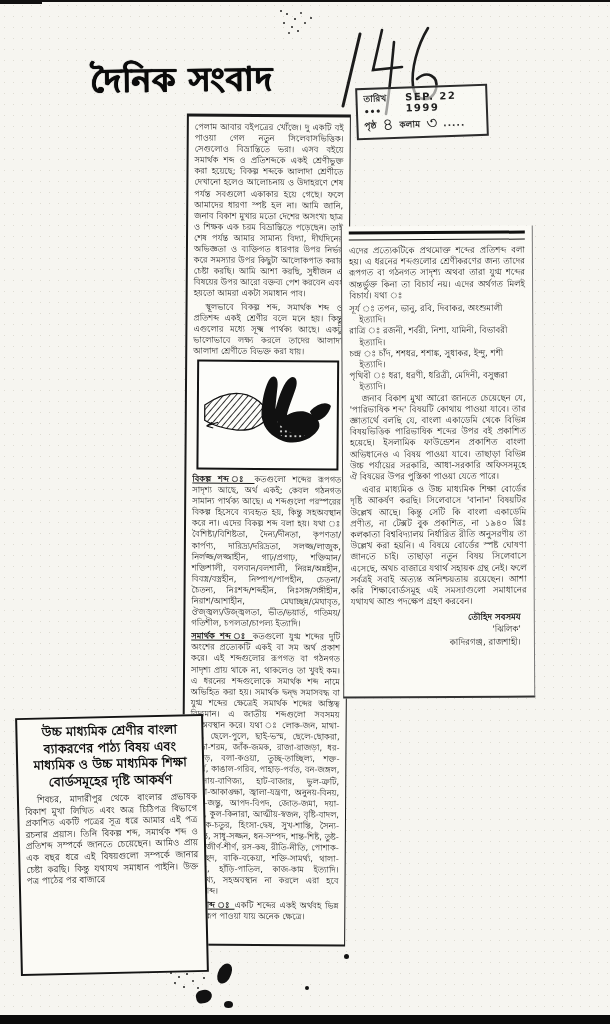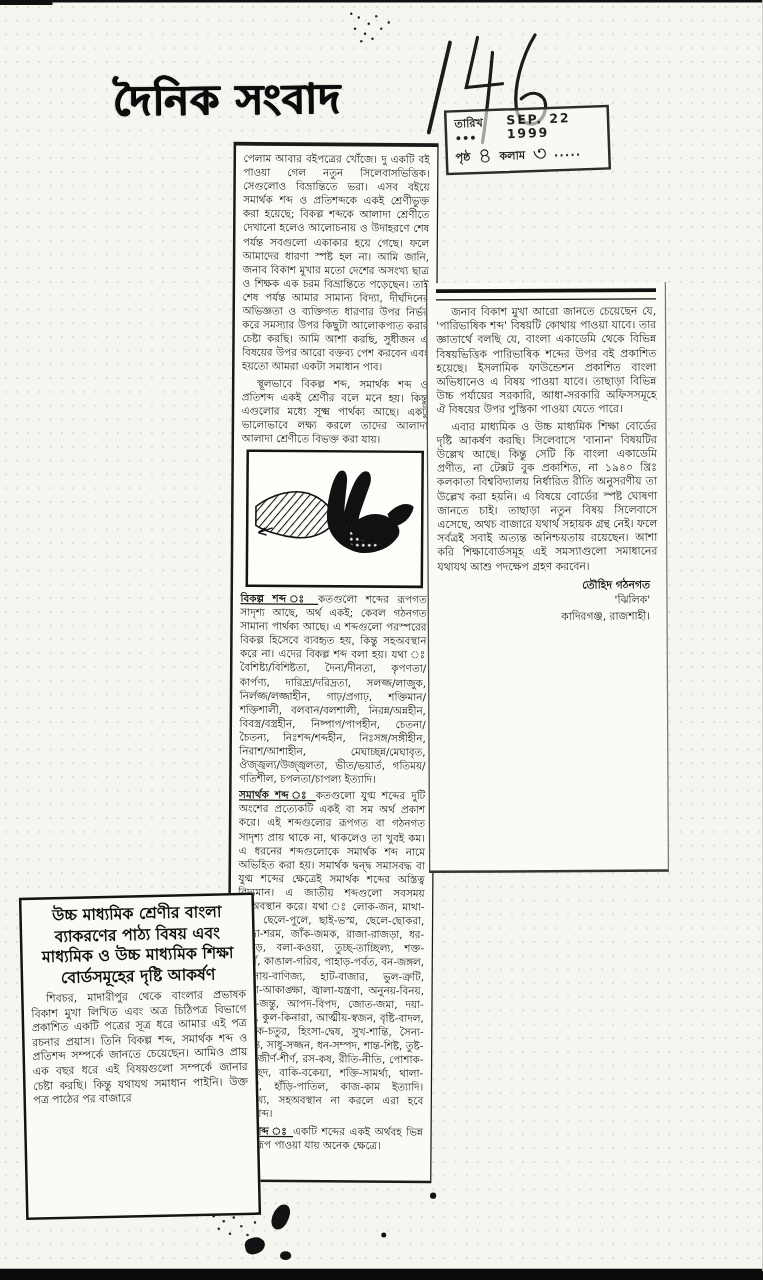--- a/index.html
+++ b/index.html
@@ -166,24 +166,31 @@
     <p>
       <span class="lead">সমার্থক শব্দ ঃ </span><span>কতগুলো যুগ্ম শব্দের দুটি অংশের প্রত্যেকটি একই বা সম অর্থ প্রকাশ করে। এই শব্দগুলোর রূপগত বা গঠনগত সাদৃশ্য প্রায় থাকে না, থাকলেও তা খুবই কম। এ ধরনের শব্দগুলোকে সমার্থক শব্দ নামে অভিহিত করা হয়। সমার্থক দ্বন্দ্ব সমাসবদ্ধ বা যুগ্ম শব্দের ক্ষেত্রেই সমার্থক শব্দের অস্তিত্ব বিদ্যমান। এ জাতীয় শব্দগুলো সবসময় সহঅবস্থান করে। যথা ঃ লোক-জন, মাথা-মুন্ডু, ছেলে-পুলে, ছাই-ভস্ম, ছেলে-ছোকরা, লজ্জা-শরম, জাঁক-জমক, রাজা-রাজড়া, ধর-পাকড়, বলা-কওয়া, তুচ্ছ-তাচ্ছিল্য, শক্ত-সমর্থ, কাঙাল-গরিব, পাহাড়-পর্বত, বন-জঙ্গল, ব্যবসায়-বাণিজ্য, হাট-বাজার, ভুল-ত্রুটি, আশা-আকাঙ্ক্ষা, জ্বালা-যন্ত্রণা, অনুনয়-বিনয়, জীব-জন্তু, আপদ-বিপদ, জোত-জমা, দয়া-মায়া, কুল-কিনারা, আত্মীয়-স্বজন, বৃষ্টি-বাদল, চালাক-চতুর, হিংসা-দ্বেষ, সুখ-শান্তি, সৈন্য-সামন্ত, সাধু-সজ্জন, ধন-সম্পদ, শান্ত-শিষ্ট, তুষ্ট-পুষ্ট, জীর্ণ-শীর্ণ, রস-কষ, রীতি-নীতি, পোশাক-পরিচ্ছদ, বাকি-বকেয়া, শক্তি-সামর্থ্য, থালা-বাসন, হাঁড়ি-পাতিল, কাজ-কাম ইত্যাদি। উল্লেখ্য, সহঅবস্থান না করলে এরা হবে প্রতিশব্দ।</span>
     </p>
     <p>
       <span class="lead">প্রতিশব্দ ঃ </span><span>একটি শব্দের একই অর্থবহ ভিন্ন ভিন্ন রূপ পাওয়া যায় অনেক ক্ষেত্রে।</span>
     </p>
   </article>
 
   <article class="clip clip-right">
     <div class="double-rule"></div>
+    <p>এদের প্রত্যেকটিকে প্রথমোক্ত শব্দের প্রতিশব্দ বলা হয়। এ ধরনের শব্দগুলোর শ্রেণীকরণের জন্য তাদের রূপগত বা গঠনগত সাদৃশ্য অথবা তারা যুগ্ম শব্দের অন্তর্ভুক্ত কিনা তা বিচার্য নয়। এদের অর্থগত মিলই বিচার্য। যথা ঃ</p>
+    <div class="wordlist">
+      <p>সূর্য ঃ তপন, ভানু, রবি, দিবাকর, অংশুমালী ইত্যাদি।</p>
+      <p>রাত্রি ঃ রজনী, শর্বরী, নিশা, যামিনী, বিভাবরী ইত্যাদি।</p>
+      <p>চন্দ্র ঃ চাঁদ, শশধর, শশাঙ্ক, সুধাকর, ইন্দু, শশী ইত্যাদি।</p>
+      <p>পৃথিবী ঃ ধরা, ধরণী, ধরিত্রী, মেদিনী, বসুন্ধরা ইত্যাদি।</p>
+    </div>
     <p class="indent">জনাব বিকাশ মুখা আরো জানতে চেয়েছেন যে, 'পারিভাষিক শব্দ' বিষয়টি কোথায় পাওয়া যাবে। তার জ্ঞাতার্থে বলছি যে, বাংলা একাডেমি থেকে বিভিন্ন বিষয়ভিত্তিক পারিভাষিক শব্দের উপর বই প্রকাশিত হয়েছে। ইসলামিক ফাউন্ডেশন প্রকাশিত বাংলা অভিধানেও এ বিষয় পাওয়া যাবে। তাছাড়া বিভিন্ন উচ্চ পর্যায়ের সরকারি, আধা-সরকারি অফিসসমূহে ঐ বিষয়ের উপর পুস্তিকা পাওয়া যেতে পারে।</p>
     <p class="indent">এবার মাধ্যমিক ও উচ্চ মাধ্যমিক শিক্ষা বোর্ডের দৃষ্টি আকর্ষণ করছি। সিলেবাসে 'বানান' বিষয়টির উল্লেখ আছে। কিন্তু সেটি কি বাংলা একাডেমি প্রণীত, না টেক্সট বুক প্রকাশিত, না ১৯৪০ খ্রিঃ কলকাতা বিশ্ববিদ্যালয় নির্ধারিত রীতি অনুসরণীয় তা উল্লেখ করা হয়নি। এ বিষয়ে বোর্ডের স্পষ্ট ঘোষণা জানতে চাই। তাছাড়া নতুন বিষয় সিলেবাসে এসেছে, অথচ বাজারে যথার্থ সহায়ক গ্রন্থ নেই। ফলে সর্বত্রই সবাই অত্যন্ত অনিশ্চয়তায় রয়েছেন। আশা করি শিক্ষাবোর্ডসমূহ এই সমস্যাগুলো সমাধানের যথাযথ আশু পদক্ষেপ গ্রহণ করবেন।</p>
     <div class="signature">
-      <div class="sig-name">তৌহিদ গঠনগত</div>
+      <div class="sig-name">তৌহিদ সবসময</div>
       <div>'ঝিলিক'</div>
       <div>কাদিরগঞ্জ, রাজশাহী।</div>
     </div>
   </article>
 
   <article class="clip clip-left">
     <h2 class="headline">উচ্চ মাধ্যমিক শ্রেণীর বাংলা ব্যাকরণের পাঠ্য বিষয় এবং মাধ্যমিক ও উচ্চ মাধ্যমিক শিক্ষা বোর্ডসমূহের দৃষ্টি আকর্ষণ</h2>
     <p class="indent">শিবচর, মাদারীপুর থেকে বাংলার প্রভাষক বিকাশ মুখা লিখিত এবং অত্র চিঠিপত্র বিভাগে প্রকাশিত একটি পত্রের সূত্র ধরে আমার এই পত্র রচনার প্রয়াস। তিনি বিকল্প শব্দ, সমার্থক শব্দ ও প্রতিশব্দ সম্পর্কে জানতে চেয়েছেন। আমিও প্রায় এক বছর ধরে এই বিষয়গুলো সম্পর্কে জানার চেষ্টা করছি। কিন্তু যথাযথ সমাধান পাইনি। উক্ত পত্র পাঠের পর বাজারে</p>
   </article>
 

